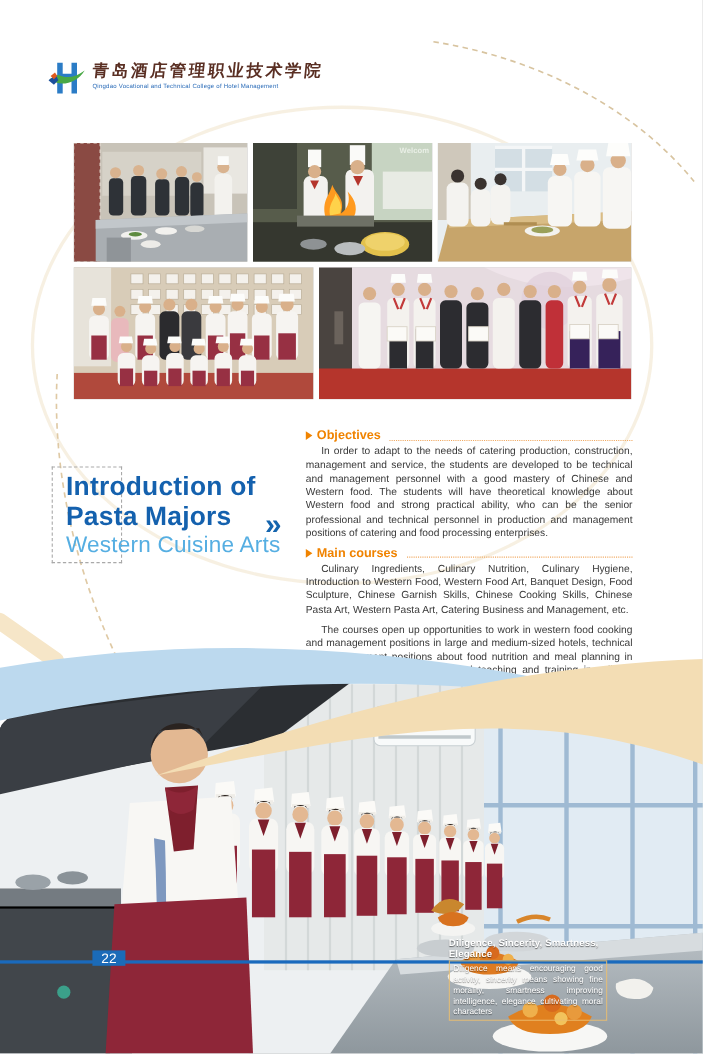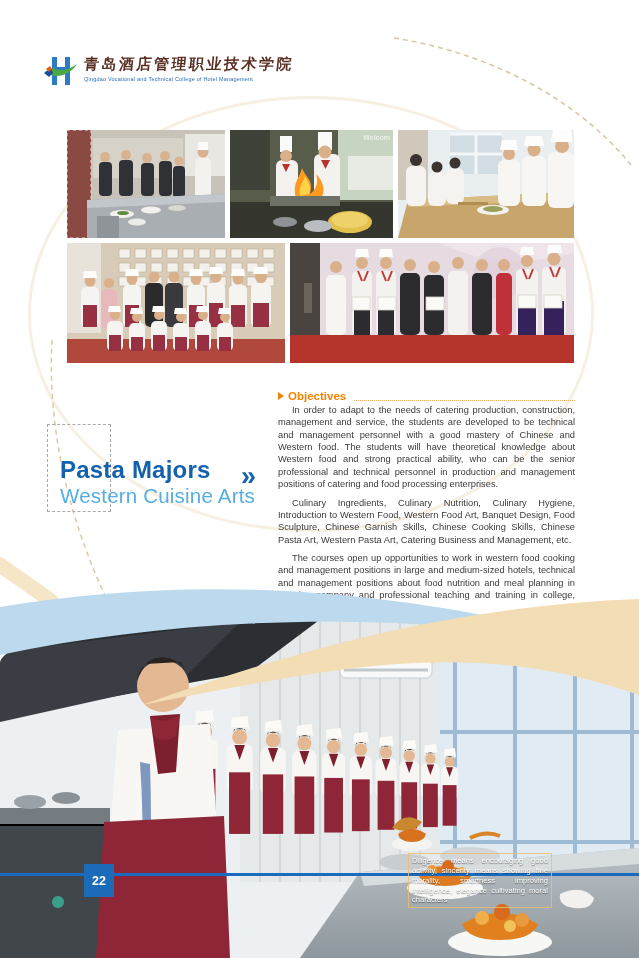--- a/index.html
+++ b/index.html
@@ -52,22 +52,22 @@
     margin-top:2px;}
 
   
   .bottom-photo{position:absolute;left:0;top:612px;width:639px;height:346px;overflow:hidden;
     border-radius:55% 45% 0 0 / 52px 40px;background:#CFD6DA;}
   .bottom-photo svg{display:block;width:639px;height:346px;}
   .arcs{position:absolute;left:0;top:575px;width:639px;height:145px;pointer-events:none;}
 
   
   .page-line{position:absolute;left:0;top:873px;width:639px;height:2.5px;background:#1A6ABD;z-index:5;}
-  .page-num{position:absolute;left:84px;top:864px;width:30px;height:33px;background:#1B6BB8;color:#fff;
-    font-size:12.5px;font-weight:bold;display:flex;align-items:center;justify-content:center;z-index:6;}
+  .page-num{position:absolute;left:84px;top:864px;width:30px;height:14px;background:#1B6BB8;color:#fff;
+    font-size:12.5px;font-weight:normal;display:flex;align-items:center;justify-content:center;z-index:6;}
   .motto{position:absolute;left:408px;top:852px;width:144px;z-index:6;color:#fff;}
   .motto-title{font-size:8.8px;font-weight:bold;text-shadow:0 1px 1px rgba(0,0,0,.55);letter-spacing:.1px;}
   .motto-body{font-size:7.6px;line-height:1.3;border:1px solid rgba(235,190,110,.85);padding:2px 3px;
     margin-top:1px;text-shadow:0 1px 1px rgba(0,0,0,.5);text-align:justify;}
 </style>
 </head>
 <body>
 
 <div class="page">
 
@@ -379,37 +379,42 @@
             </g>
           </g>
         </svg>
       </div>
     </div>
   </div>
 
   <div class="dashed-box"></div>
   <div class="title-block">
     <div class="title-main">
-      <br>
+      <span>Introduction of</span><br>
       <span>Pasta Majors</span>
     </div>
     <div class="title-sub">Western Cuisine Arts</div>
   </div>
   <div class="chevron">»</div>
 
   <div class="sections">
     <div class="sec">
       <div class="sec-head">
         <span class="tri"></span>
         <span class="sec-title">Objectives</span>
         <span class="leader"></span>
       </div>
       <div class="sec-body">In order to adapt to the needs of catering production, construction, management and service, the students are developed to be technical and management personnel with a good mastery of Chinese and Western food. The students will have theoretical knowledge about Western food and strong practical ability, who can be the senior professional and technical personnel in production and management positions of catering and food processing enterprises.</div>
     </div>
     <div class="sec">
+      <div class="sec-head">
+        <span class="tri"></span>
+        <span class="sec-title">Main courses</span>
+        <span class="leader"></span>
+      </div>
       <div class="sec-body">Culinary Ingredients, Culinary Nutrition, Culinary Hygiene, Introduction to Western Food, Western Food Art, Banquet Design, Food Sculpture, Chinese Garnish Skills, Chinese Cooking Skills, Chinese Pasta Art, Western Pasta Art, Catering Business and Management, etc.</div>
     </div>
     <div class="sec">
       <div class="sec-body">The courses open up opportunities to work in western food cooking and management positions in large and medium-sized hotels, technical and management positions about food nutrition and meal planning in catering company and professional teaching and training in college, vocational and technical schools.</div>
     </div>
   </div>
 
   <div class="bottom-photo">
     <svg viewBox="0 0 639 346">
       <defs>
@@ -504,16 +509,17 @@
   </div>
 
   <svg class="arcs" viewBox="0 0 639 145">
     <path d="M0,32 C180,2 380,6 630,74 C400,32 180,42 0,80 Z" fill="#BCD9EE"></path>
     <path d="M142,130 C330,62 480,30 639,24 L639,120 C470,60 330,94 142,130 Z" fill="#F3DDB4"></path>
   </svg>
 
   <div class="page-line"></div>
   <div class="page-num">22</div>
   <div class="motto">
+    <div class="motto-title">Diligence, Sincerity, Smartness, Elegance</div>
     <div class="motto-body">Diligence means encouraging good activity, sincerity means showing fine morality, smartness improving intelligence, elegance cultivating moral characters</div>
   </div>
 
 </div>
 
 </body></html>

